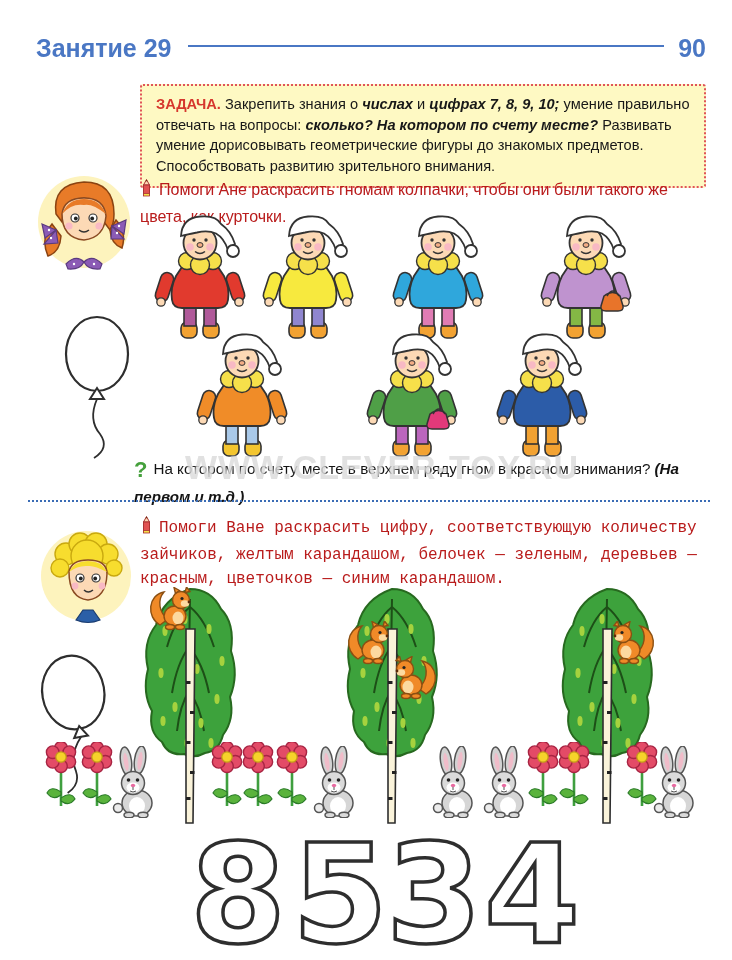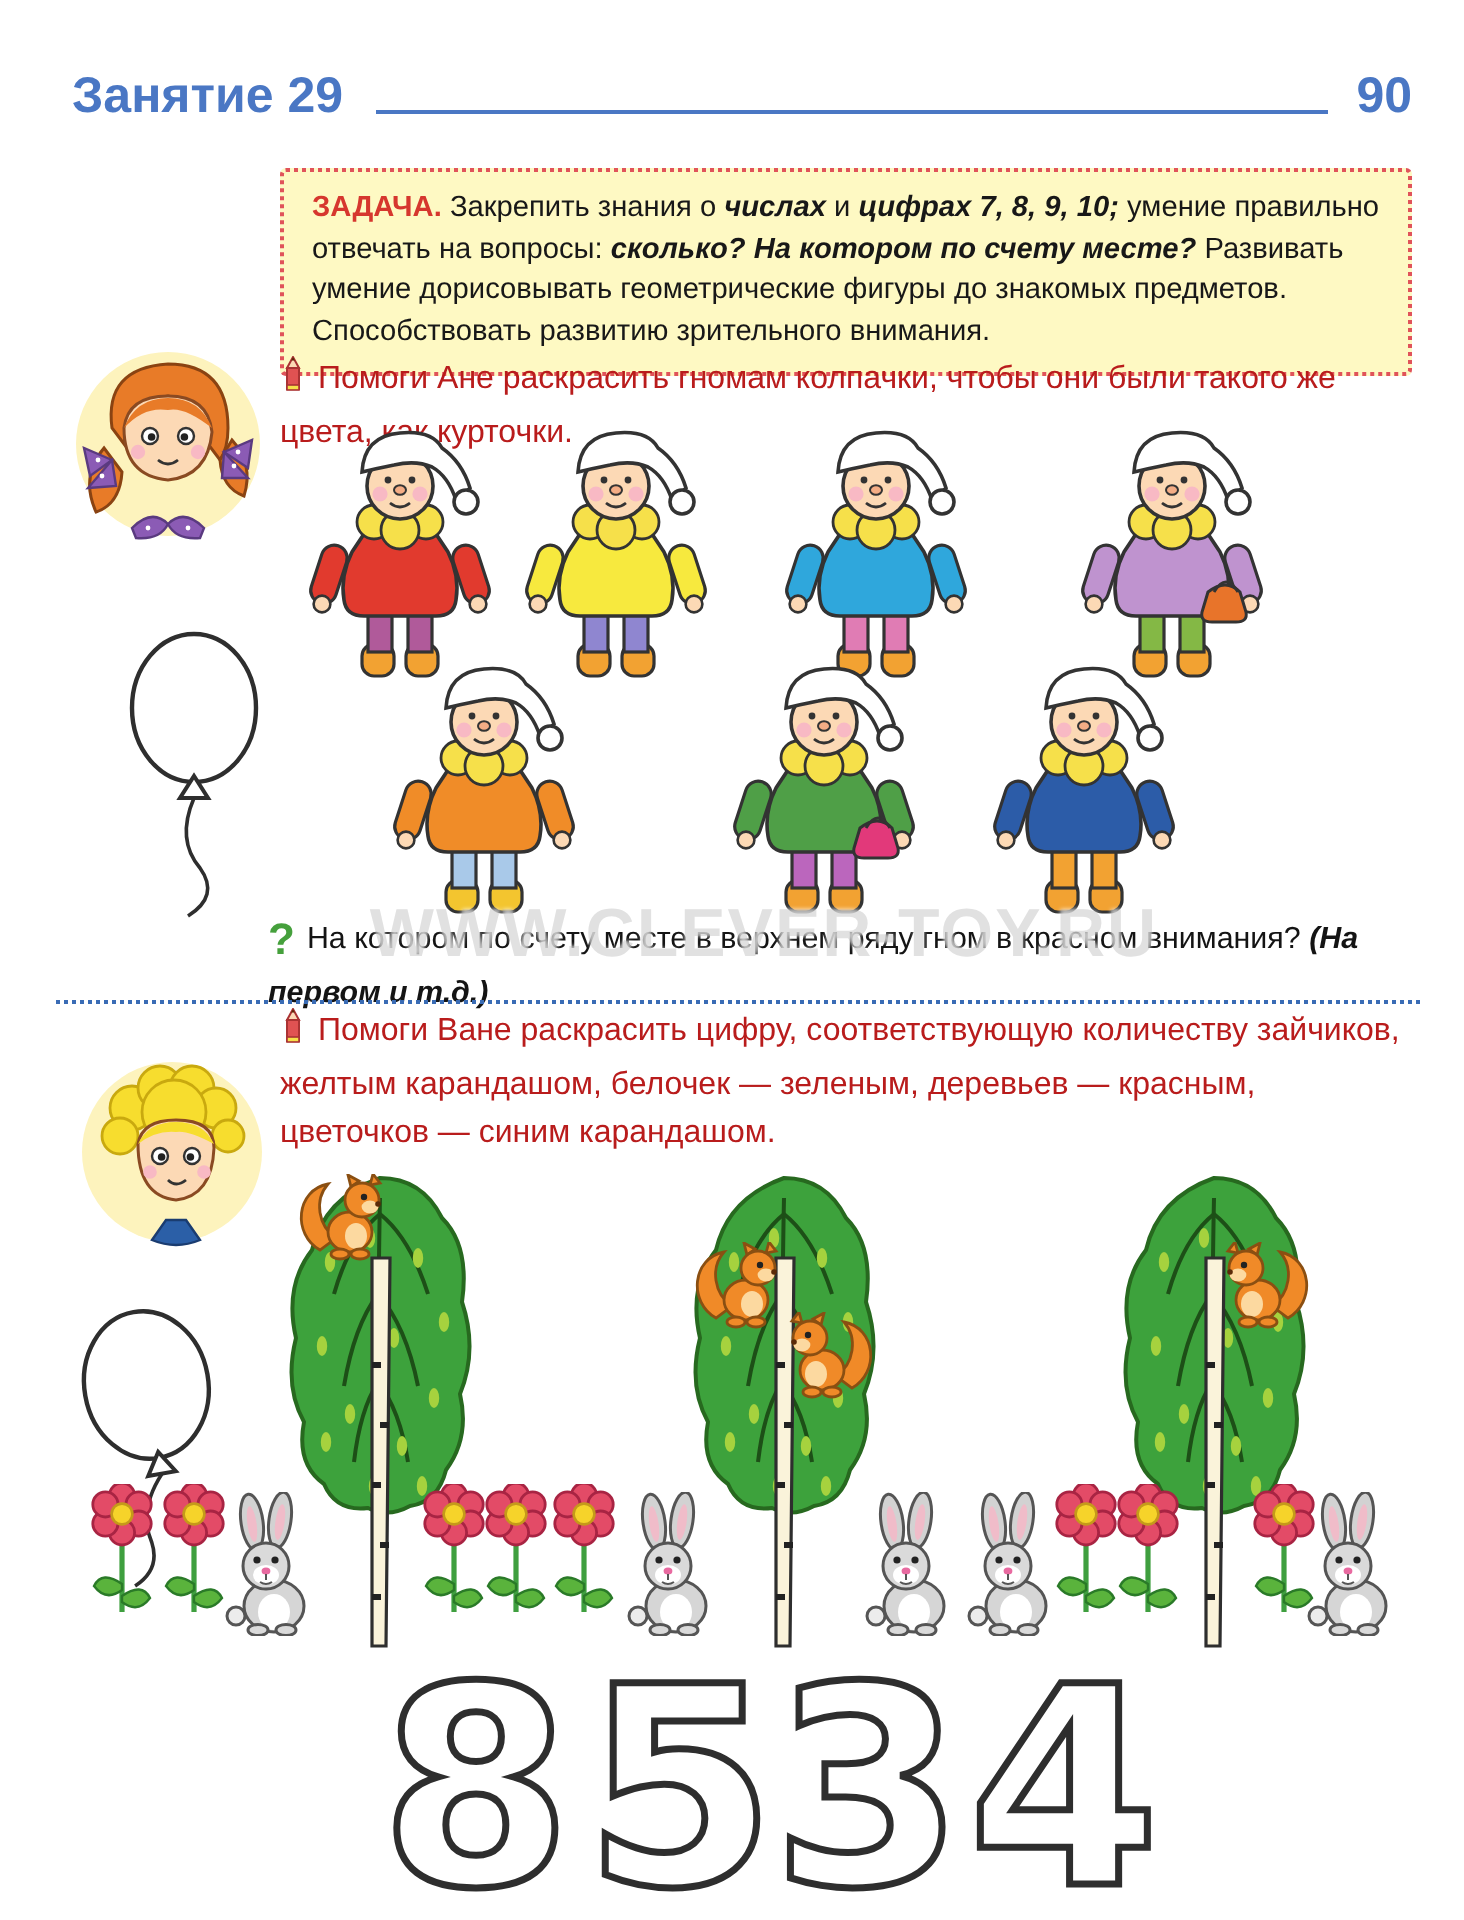--- a/index.html
+++ b/index.html
@@ -2,36 +2,36 @@
 <html><head>
 <meta charset="utf-8">
 <style>
   html,body{margin:0;padding:0;}
   body{
     width:732px;height:960px;position:relative;background:#ffffff;
     font-family:"Liberation Sans", sans-serif;color:#1d1d1d;overflow:hidden;
   }
   .abs{position:absolute;}
   
-  .header{left:36px;top:34px;right:26px;display:flex;align-items:flex-end;}
+  .header{left:36px;top:34px;right:26px;display:flex;align-items:center;}
   .lesson{color:#4a77c4;font-size:25px;font-weight:bold;white-space:nowrap;}
   .rule{flex:1;border-bottom:2px solid #4a77c4;margin:0 14px 6px 16px;height:1px;}
   .pagenum{color:#4a77c4;font-size:25px;font-weight:bold;}
   
   .task-box{
     left:140px;top:84px;width:566px;box-sizing:border-box;
     background:#fef9c3;border:2.5px dotted #e0535a;border-radius:3px;
     padding:8px 12px 9px 14px;font-size:14.6px;line-height:1.42;color:#181818;font-weight:500;
   }
   .seg-label{color:#d6372e;font-weight:bold;}
   .seg-i{font-style:italic;font-weight:600;}
   
   .instr{left:140px;width:566px;font-size:16px;line-height:1.5;color:#b91c1c;}
   .instr1{top:178px;}
-  .instr2{top:504px;}
+  .instr2{top:516px;font-family:Liberation Mono, monospace;}
   .pencil{display:inline-block;vertical-align:-3px;margin-right:6px;}
   .question-row{left:134px;top:454px;width:574px;font-size:15.2px;line-height:1.45;color:#141414;}
   .qmark{color:#45a03c;font-weight:bold;font-size:22px;vertical-align:-3px;margin-right:6px;}
   
   .divider{left:28px;top:500px;width:682px;border-top:2.5px dotted #3a6cb5;height:0;}
   .watermark{
     left:52px;top:448px;width:660px;text-align:center;
     font-size:34px;font-weight:bold;letter-spacing:1px;white-space:nowrap;
     color:rgba(165,165,165,0.33);text-shadow:0 0 2px rgba(255,255,255,0.8);
     pointer-events:none;z-index:5;

